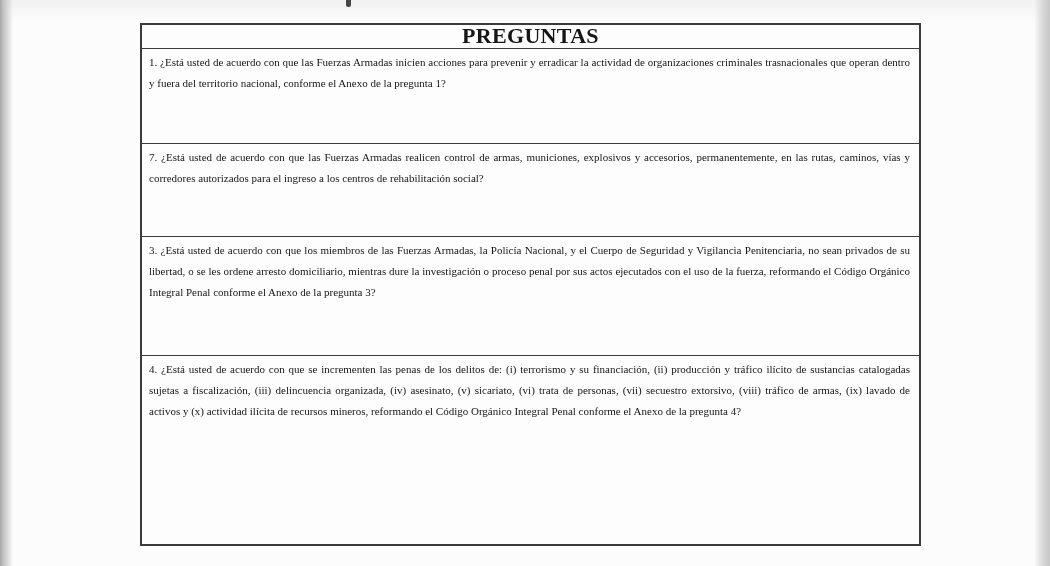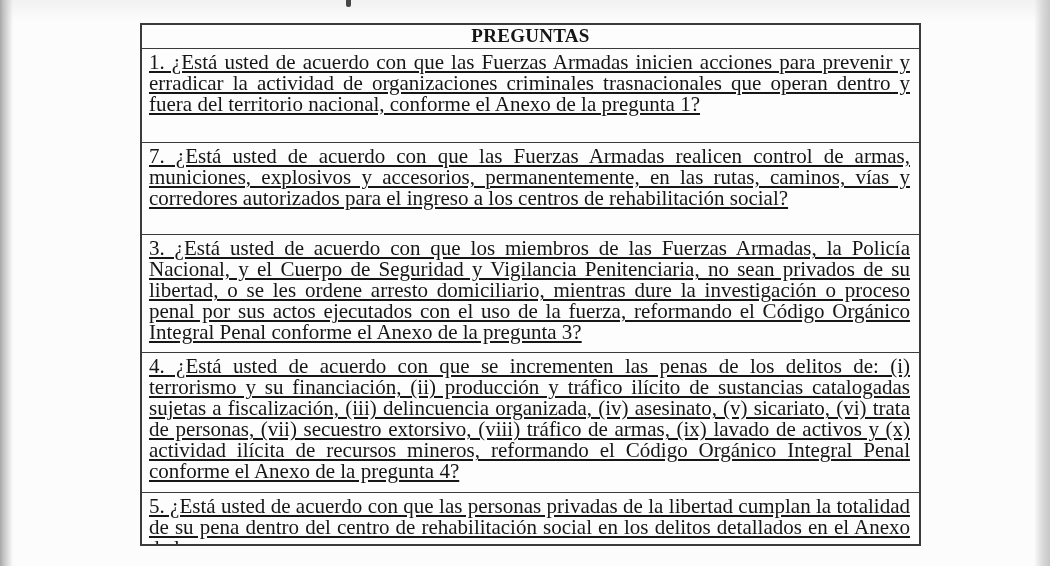--- a/index.html
+++ b/index.html
@@ -55,34 +55,33 @@
     border: 2px solid #3b3b3b;
     background: #fdfdfd;
     display: flex;
     flex-direction: column;
   }
   .qtable .header {
     box-sizing: border-box;
     height: 23px;
     text-align: center;
     font-weight: bold;
-    font-size: 19px;
+    font-size: 22px;
     line-height: 21px;
     letter-spacing: 0.3px;
     overflow: hidden;
   }
   .qtable .row {
     box-sizing: border-box;
     border-top: 1.5px solid #3b3b3b;
     padding: 3px 9px 0 7px;
-    font-size: 21px;
+    font-size: 11px;
     line-height: 21px;
     text-align: justify;
     overflow: hidden;
-    text-decoration: underline;
   }
   .r1 { height: 95px; }
   .r2 { height: 93px; }
   .r3 { height: 119px; line-height: 21.4px; }
   .r4 { height: 141px; line-height: 19.6px; }
   .r5 { height: 52px; }
 </style>
 </head>
 <body>
 
@@ -95,14 +94,13 @@
   <div class="header">PREGUNTAS</div>
 
   <div class="row r1">1. ¿Está usted de acuerdo con que las Fuerzas Armadas inicien acciones para prevenir y erradicar la actividad de organizaciones criminales trasnacionales que operan dentro y fuera del territorio nacional, conforme el Anexo de la pregunta 1?</div>
 
   <div class="row r2">7. ¿Está usted de acuerdo con que las Fuerzas Armadas realicen control de armas, municiones, explosivos y accesorios, permanentemente, en las rutas, caminos, vías y corredores autorizados para el ingreso a los centros de rehabilitación social?</div>
 
   <div class="row r3">3. ¿Está usted de acuerdo con que los miembros de las Fuerzas Armadas, la Policía Nacional, y el Cuerpo de Seguridad y Vigilancia Penitenciaria, no sean privados de su libertad, o se les ordene arresto domiciliario, mientras dure la investigación o proceso penal por sus actos ejecutados con el uso de la fuerza, reformando el Código Orgánico Integral Penal conforme el Anexo de la pregunta 3?</div>
 
   <div class="row r4">4. ¿Está usted de acuerdo con que se incrementen las penas de los delitos de: (i) terrorismo y su financiación, (ii) producción y tráfico ilícito de sustancias catalogadas sujetas a fiscalización, (iii) delincuencia organizada, (iv) asesinato, (v) sicariato, (vi) trata de personas, (vii) secuestro extorsivo, (viii) tráfico de armas, (ix) lavado de activos y (x) actividad ilícita de recursos mineros, reformando el Código Orgánico Integral Penal conforme el Anexo de la pregunta 4?</div>
 
-  <div class="row r5">5. ¿Está usted de acuerdo con que las personas privadas de la libertad cumplan la totalidad de su pena dentro del centro de rehabilitación social en los delitos detallados en el Anexo de la</div>
 </div>
 
 </body></html>

